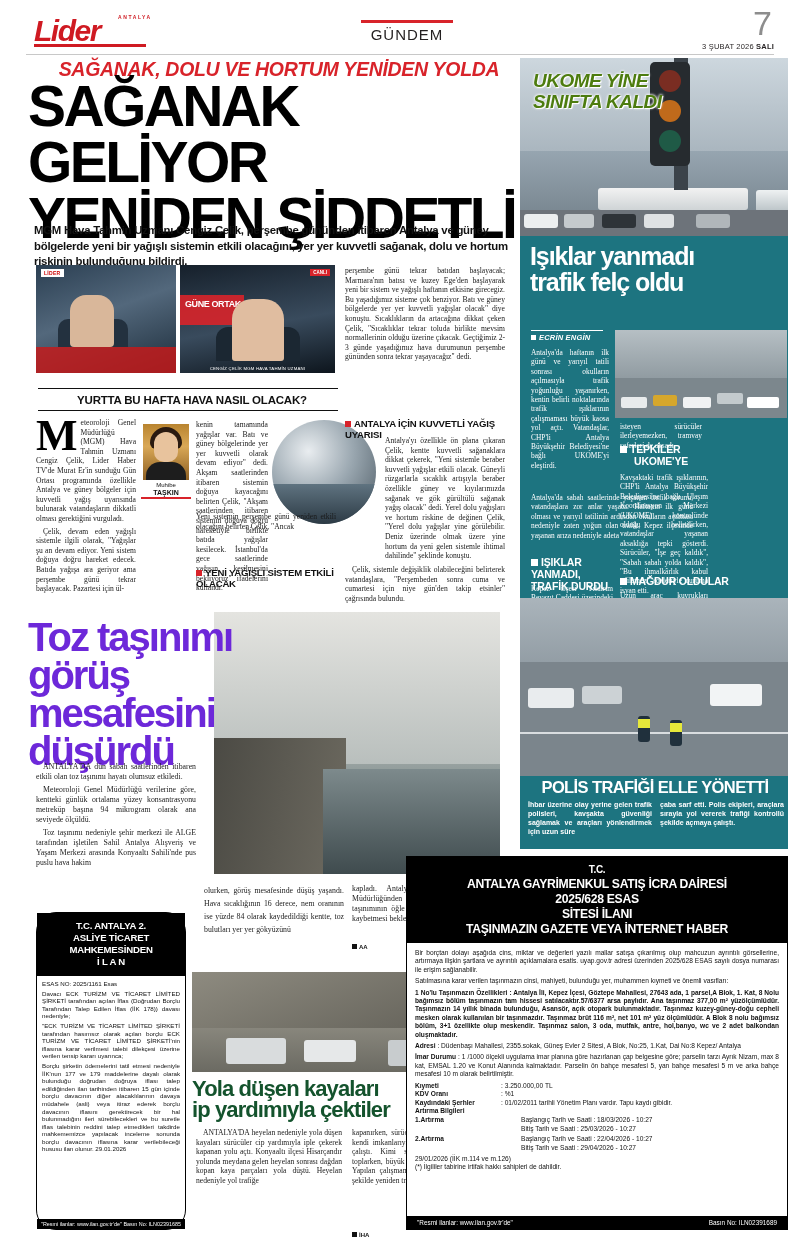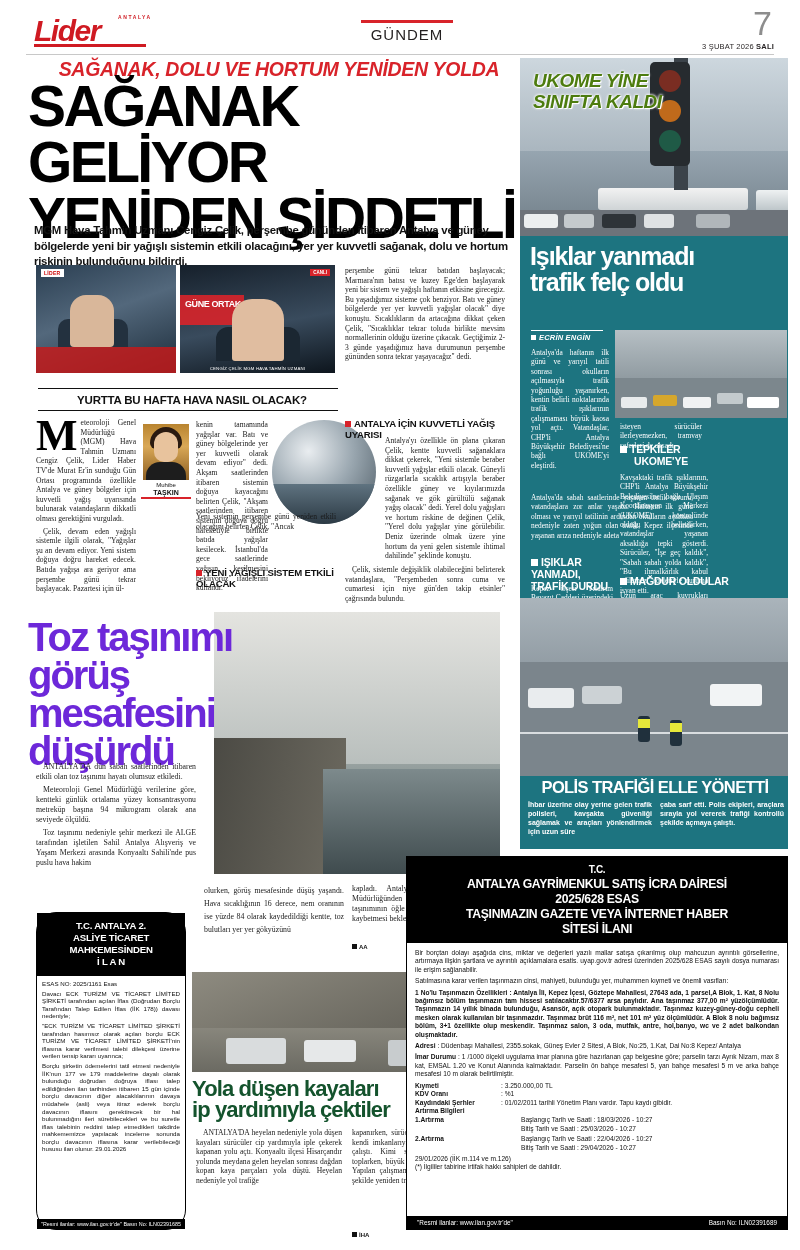--- a/index.html
+++ b/index.html
@@ -526,22 +526,22 @@
   </div>
   <div class="teal-col" style="left:660px; top:800px; width:124px;">
     <p class="noind" style="font-family:'Liberation Sans',sans-serif; font-size:7px; line-height:9px; font-weight:bold;">çaba sarf etti. Polis ekipleri, araçlara sırayla yol vererek trafiği kontrollü şekilde açmaya çalıştı.</p>
   </div>
 
   <div class="legal" style="left:406px; top:856px; width:382px; height:374px;">
     <div class="hdr" style="padding:5px 6px 6px; font-size:12.2px; line-height:15px; letter-spacing:-0.3px;">
       <div style="font-size:10px;">T.C.</div>
       <div>ANTALYA GAYRİMENKUL SATIŞ İCRA DAİRESİ</div>
       <div>2025/628 ESAS</div>
+      <div>SİTESİ İLANI</div>
       <div>TAŞINMAZIN GAZETE VEYA İNTERNET HABER</div>
-      <div>SİTESİ İLANI</div>
     </div>
     <div class="bdy" style="padding:6px 8px; font-size:6.6px; line-height:8.4px;">
       <div style="margin-bottom:3px;">Bir borçtan dolayı aşağıda cins, miktar ve değerleri yazılı mallar satışa çıkarılmış olup mahcuzun ayrıntılı görsellerine, artırmaya ilişkin şartlara ve ayrıntılı açıklamalara esatis. uyap.gov.tr adresi üzerinden 2025/628 ESAS sayılı dosya numarası ile erişim sağlanabilir.</div>
       <div style="margin-bottom:3px;">Satılmasına karar verilen taşınmazın cinsi, mahiyeti, bulunduğu yer, muhammen kıymeti ve önemli vasıfları:</div>
       <div style="margin-bottom:3px;">
         <b>1 No'lu Taşınmazın Özellikleri : Antalya İli, Kepez İçesi, Göztepe Mahallesi, 27643 ada, 1 parsel,A Blok, 1. Kat, 8 Nolu bağımsız bölüm taşınmazın tam hissesi satılacaktır.57/6377 arsa paylıdır. Ana taşınmaz 377,00 m² yüzölçümlüdür. Taşınmazın 14 yıllık binada bulunduğu, Asansör, açık otopark bulunmaktadır. Taşınmaz kuzey-güney-doğu cepheli mesken olarak kullanılan bir taşınmazdır. Taşınmaz brüt 116 m², net 101 m² yüz ölçümlüdür. A Blok 8 nolu bağımsız bölüm, 3+1 özellikte olup meskendir. Taşınmaz salon, 3 oda, mutfak, antre, hol,banyo, wc ve 2 adet balkondan oluşmaktadır.</b>
       </div>
       <div style="margin-bottom:3px;">
         <b>Adresi</b>
         <span>: Düdenbaşı Mahallesi, 2355.sokak, Güneş Evler 2 Sitesi, A Blok, No:25, 1.Kat, Dai No:8 Kepez/ Antalya</span>

